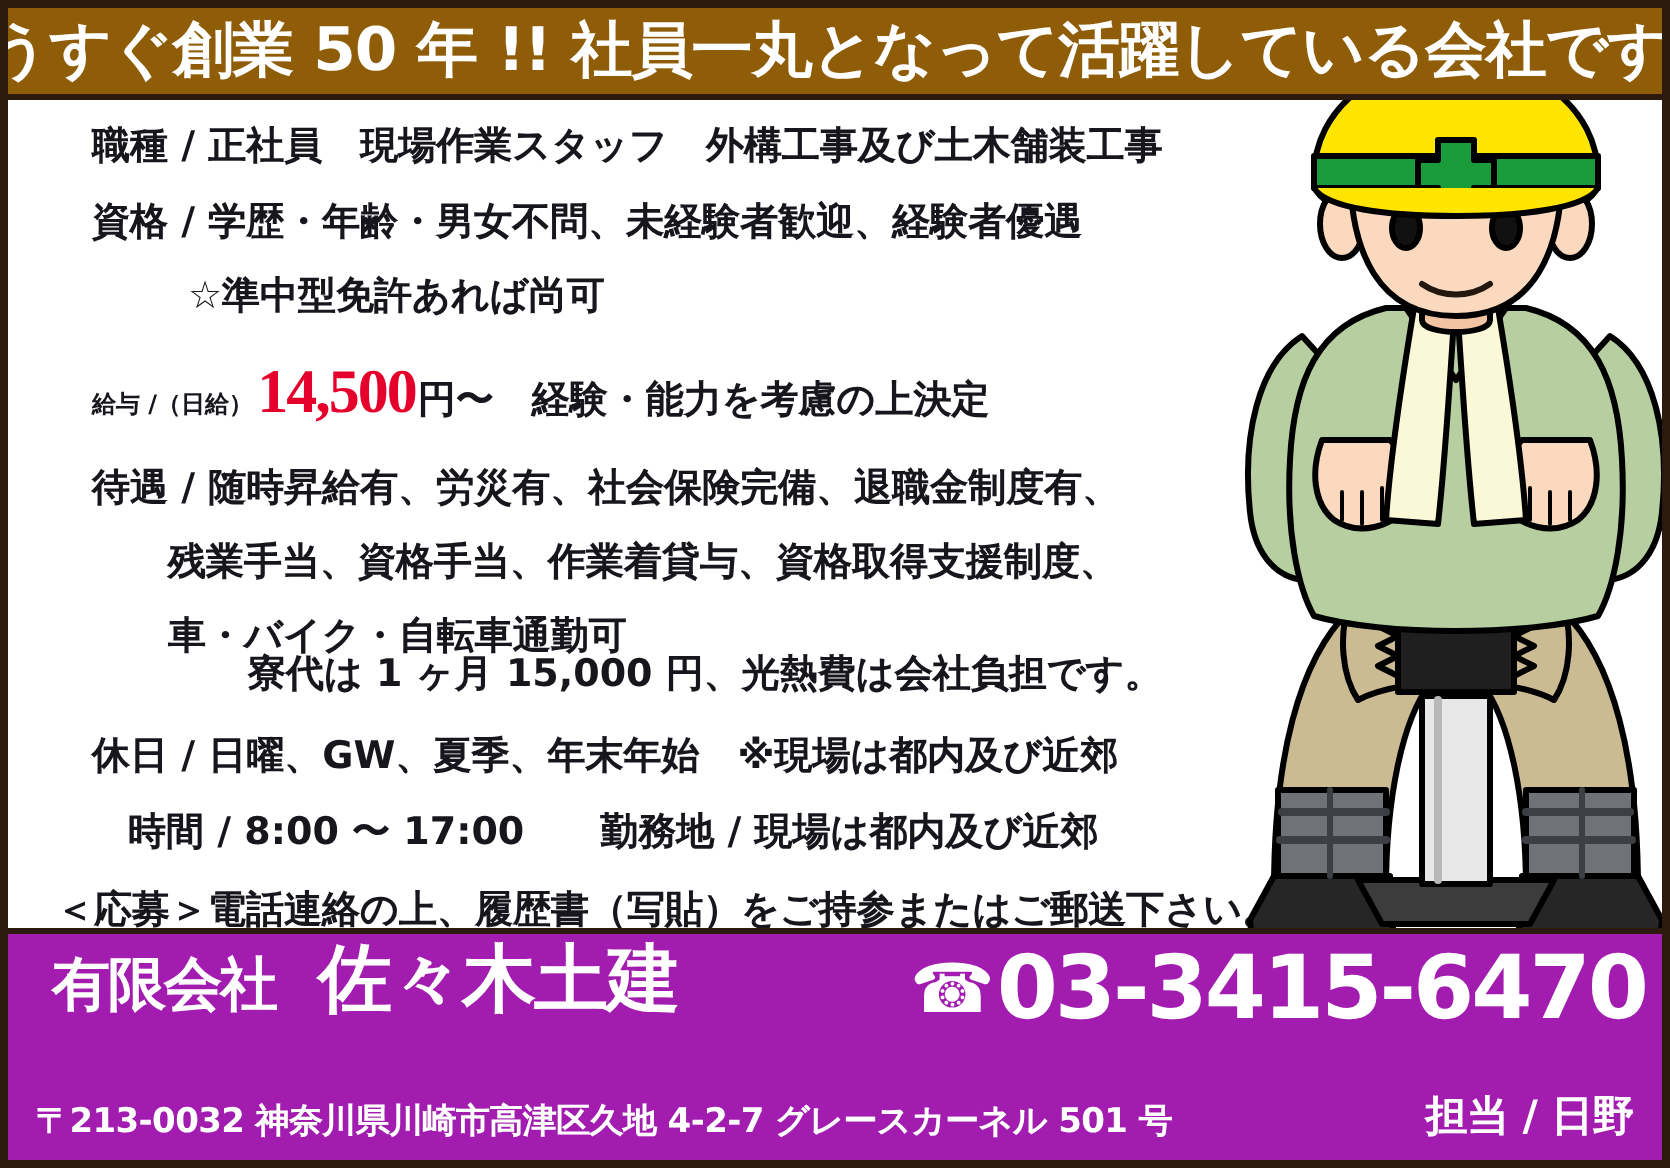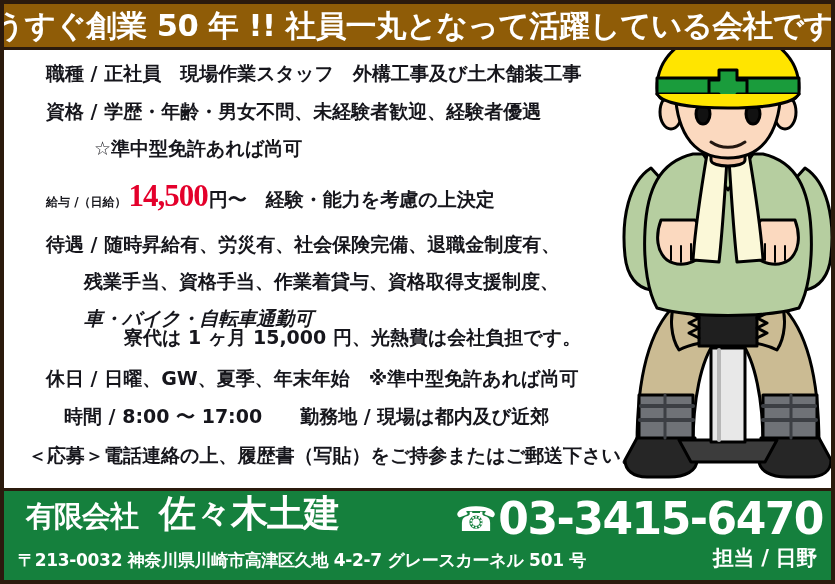--- a/index.html
+++ b/index.html
@@ -67,21 +67,21 @@
     white-space: nowrap;
     margin-bottom: 0;
     letter-spacing: 0px;
   }
   .ln-job      { margin-top: 6px; }
   .ln-qual     { margin-top: 19px; }
   .ln-qual2    { margin-top: 18px; padding-left: 48px; }
   .ln-salary   { margin-top: 22px; display: flex; align-items: baseline; }
   .ln-welfare  { margin-top: 24px; }
   .ln-welfare2 { margin-top: 18px; padding-left: 38px; }
-  .ln-welfare3 { margin-top: 18px; padding-left: 38px; font-style: italic; }
+  .ln-welfare3 { margin-top: 18px; padding-left: 38px; }
   .ln-dorm     { margin-top: 20px; padding-left: 60px; }
   .ln-dorm2    { padding-left: 78px; }
   .ln-holiday  { margin-top: 22px; }
   .ln-hours    { margin-top: 19px; padding-left: 18px; }
   .ln-apply    { margin-top: 20px; margin-left: -18px; }
 
   .salary-label { font-size: 12px; font-weight: bold; }
   .salary-amount {
     color: #e4002b;
     font-size: 31px;
@@ -100,22 +100,22 @@
     width: 226px;
     height: 430px;
   }
 
   
   .footer {
     position: absolute;
     left: 0;
     bottom: 0;
     width: 827px;
-    height: 92px;
-    background: #15803d;
+    height: 116px;
+    background: #a21caf;
     border-top: 3px solid #2b1a0d;
     box-sizing: border-box;
   }
   .footer-main {
     position: absolute;
     left: 22px;
     top: 4px;
     display: flex;
     align-items: baseline;
     white-space: nowrap;
@@ -201,21 +201,21 @@
           <span class="salary-amount">14,500</span>
           <span class="salary-tail">円〜　経験・能力を考慮の上決定</span>
       </div>
 
       <div class="line ln-welfare">待遇 / 随時昇給有、労災有、社会保険完備、退職金制度有、</div>
       <div class="line ln-welfare2">残業手当、資格手当、作業着貸与、資格取得支援制度、</div>
       <div class="line ln-welfare3">車・バイク・自転車通勤可</div>
 
       <div class="line ln-dorm2">寮代は 1 ヶ月 15,000 円、光熱費は会社負担です。</div>
 
-      <div class="line ln-holiday">休日 / 日曜、GW、夏季、年末年始　※準中型免許あれば尚可</div>
+      <div class="line ln-holiday">休日 / 日曜、GW、夏季、年末年始　※現場は都内及び近郊</div>
       <div class="line ln-hours">時間 / 8:00 〜 17:00　　勤務地 / 現場は都内及び近郊</div>
       <div class="line ln-apply">＜応募＞電話連絡の上、履歴書（写貼）をご持参またはご郵送下さい。</div>
 
     </div>
 
     <svg class="worker" viewBox="0 0 226 430" xmlns="http://www.w3.org/2000/svg">
       <g stroke="#000000" stroke-width="3" stroke-linejoin="round" stroke-linecap="round">
 
         <path d="M60 255 C34 280 22 330 22 395 L78 395 C78 350 86 310 100 292 Z" fill="#cbbb93"></path>
         <path d="M166 255 C192 280 204 330 204 395 L148 395 C148 350 140 310 126 292 Z" fill="#cbbb93"></path>

